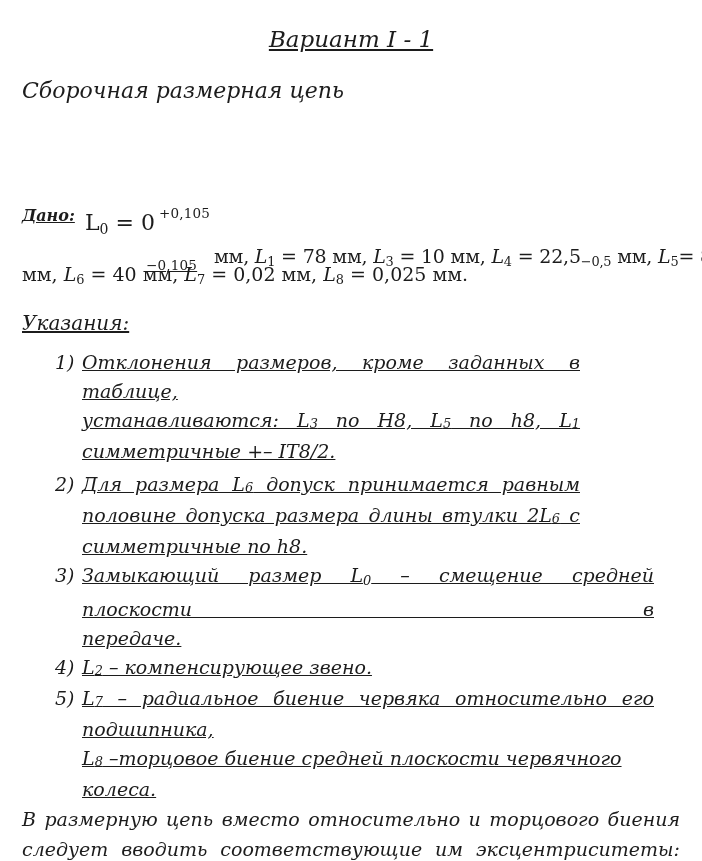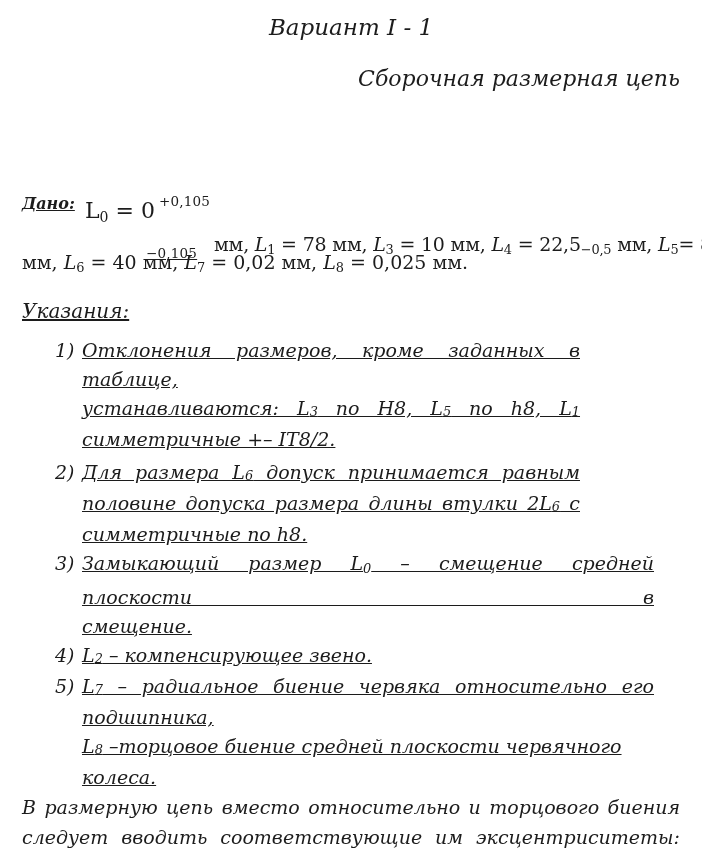--- a/index.html
+++ b/index.html
@@ -1,22 +1,22 @@
 <!DOCTYPE html>
 <html><head>
 <meta charset="utf-8">
 <style>
   html,body{margin:0;padding:0;}
   body{
     width:702px;height:861px;overflow:hidden;background:#ffffff;color:#1c1c1c;
     font-family:"DejaVu Serif","Liberation Serif",serif;
   }
   .page{padding-left:22px;font-style:italic;font-size:19px;}
-  .title{margin-top:12px;width:658px;text-align:center;font-size:23px;line-height:30px;}
-  .subtitle{margin-top:22px;width:658px;text-align:right;font-size:22px;line-height:30px;}
+  .title{margin-top:24px;width:658px;text-align:center;font-size:23px;line-height:30px;text-decoration:underline;}
+  .subtitle{margin-top:22px;width:658px;text-align:left;font-size:22px;line-height:30px;}
 
   
   .given{position:relative;margin-top:97px;height:100px;font-style:normal;font-size:19px;}
   .given-heading{position:absolute;left:0;top:0;font-style:italic;font-weight:bold;
     text-decoration:underline;font-size:16px;line-height:26px;}
   .tol{position:absolute;font-size:13.5px;line-height:15px;letter-spacing:0.2px;}
   .tol-up{left:137px;top:3px;}
   .tol-low{left:124px;top:55px;text-decoration:underline;}
   .eq-main{position:absolute;left:63px;top:6px;font-size:22px;line-height:28px;}
   .eq-main sub.rsub{font-size:14px;vertical-align:-4px;}
@@ -73,21 +73,21 @@
         <div class="li-body narrow">
           <div class="line justify">Для размера L<span class="ss">6</span> допуск принимается равным</div>
           <div class="line justify">половине допуска размера длины втулки 2L<span class="ss">6</span> с</div>
           <div class="line">симметричные по h8.</div>
         </div>
       </div>
       <div class="li">
         <span class="li-num line">3)</span>
         <div class="li-body wide">
           <div class="line justify">Замыкающий размер L<sub class="rsub">0</sub> – смещение средней плоскости в</div>
-          <div class="line">смещение.</div>
+          <div class="line">передаче.</div>
         </div>
       </div>
       <div class="li">
         <span class="li-num line">4)</span>
         <div class="li-body wide">
           <div class="line">L<span class="ss">2</span> – компенсирующее звено.</div>
         </div>
       </div>
       <div class="li">
         <span class="li-num line">5)</span>

